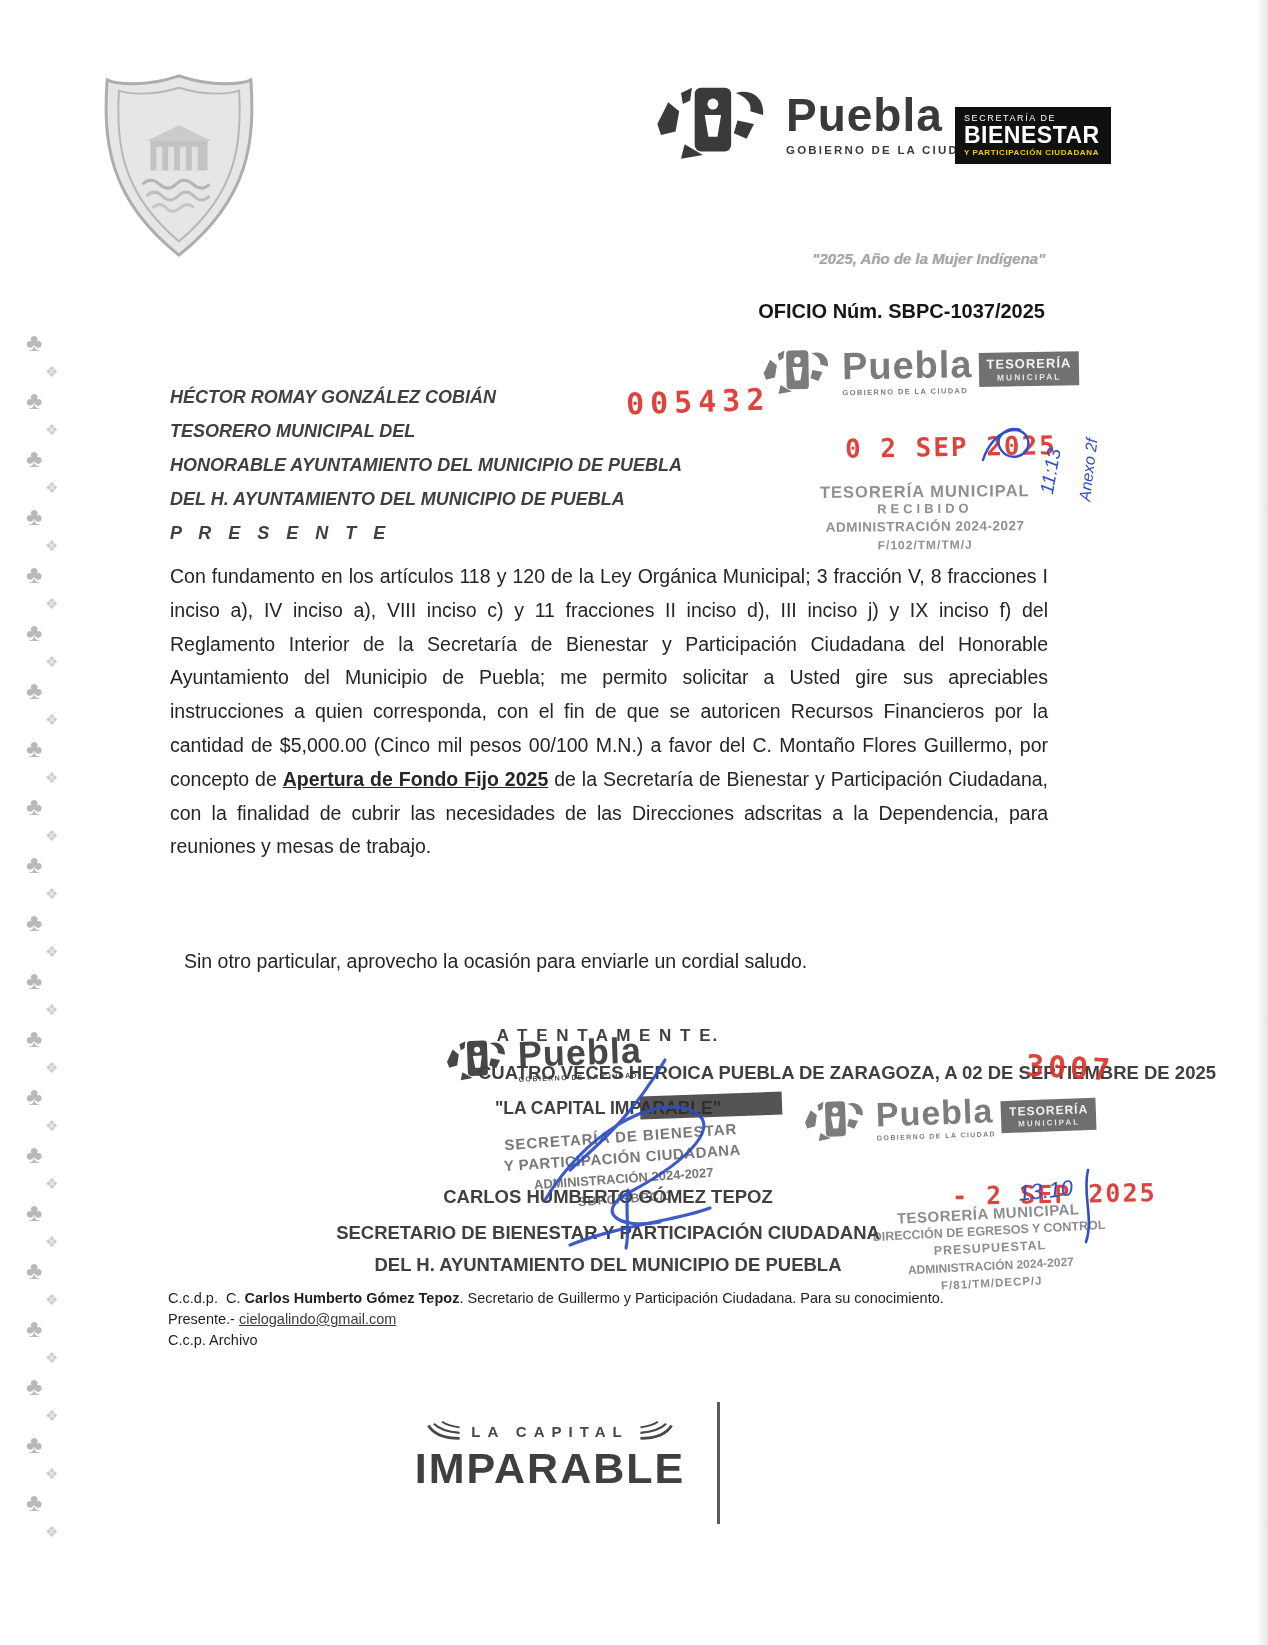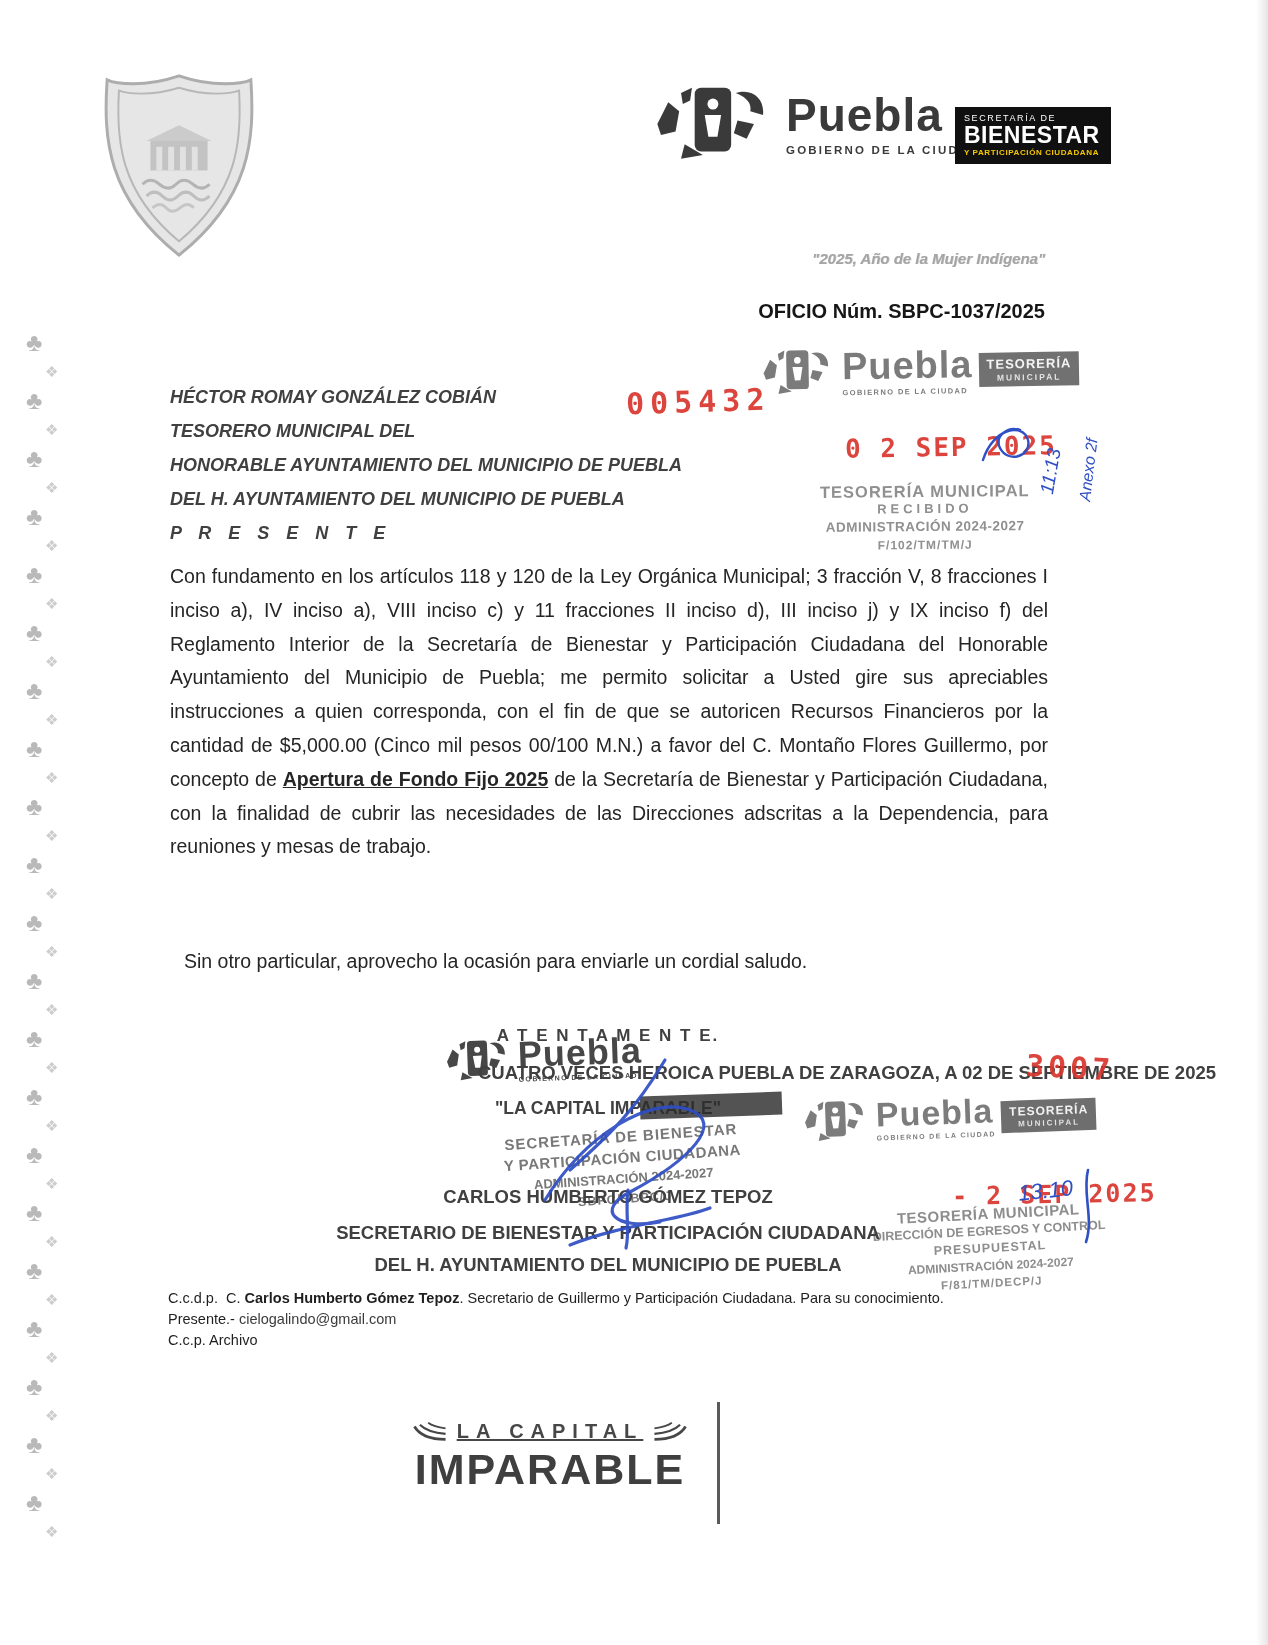--- a/index.html
+++ b/index.html
@@ -99,27 +99,27 @@
   .atentamente{top:1026px;font-size:17px;font-weight:bold;letter-spacing:2px;}
   .place-date{top:1062px;font-size:18.5px;font-weight:bold;text-align:right;}
   .slogan{top:1098px;font-size:17.5px;font-weight:bold;z-index:2;}
   .signer-name{top:1186px;font-size:18.5px;font-weight:bold;}
   .signer-title1{top:1222px;font-size:18.5px;font-weight:bold;}
   .signer-title2{top:1254px;font-size:18.5px;font-weight:bold;}
 
   
   .cc{position:absolute;left:168px;top:1288px;font-size:14.5px;line-height:21px;color:#1f1f1f;z-index:2;}
   .cc .b{font-weight:bold;}
-  .email{color:#3b3b3b;margin-top:32px;}
+  .email{text-decoration:underline;color:#3b3b3b;margin-top:32px;}
 
   
   .capital-logo{position:absolute;left:398px;top:1420px;width:304px;text-align:center;
         color:#474747;z-index:2;}
   .cap-row{display:flex;align-items:center;justify-content:center;gap:8px;}
-  .cap-text{font-size:20px;font-weight:bold;letter-spacing:7px;text-decoration:underline;}
+  .cap-text{font-size:15px;font-weight:bold;letter-spacing:7px;}
   .imparable-text{font-size:43px;font-weight:bold;letter-spacing:2px;color:#3f3f3f;margin-top:2px;}
   .wing{width:38px;height:22px;}
   .wing.right{transform:scaleX(-1);}
   .logo-divider{position:absolute;left:717px;top:1402px;width:3px;height:122px;background:#5a5a5a;z-index:2;}
 </style>
 </head>
 <body>
 
 <div class="page">
 

